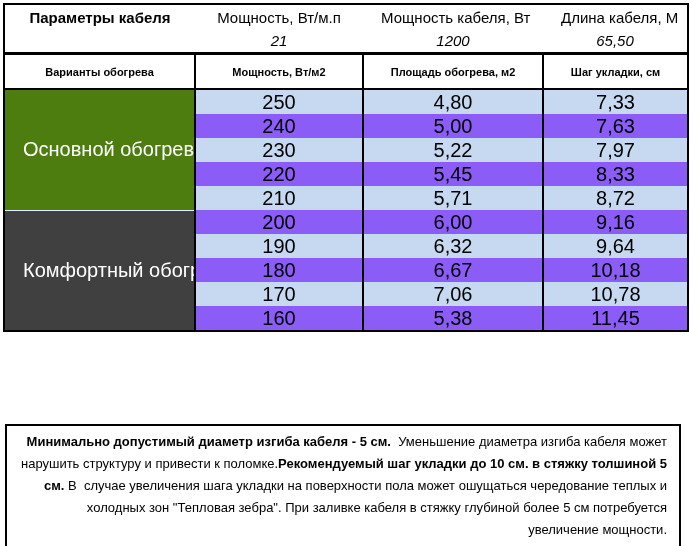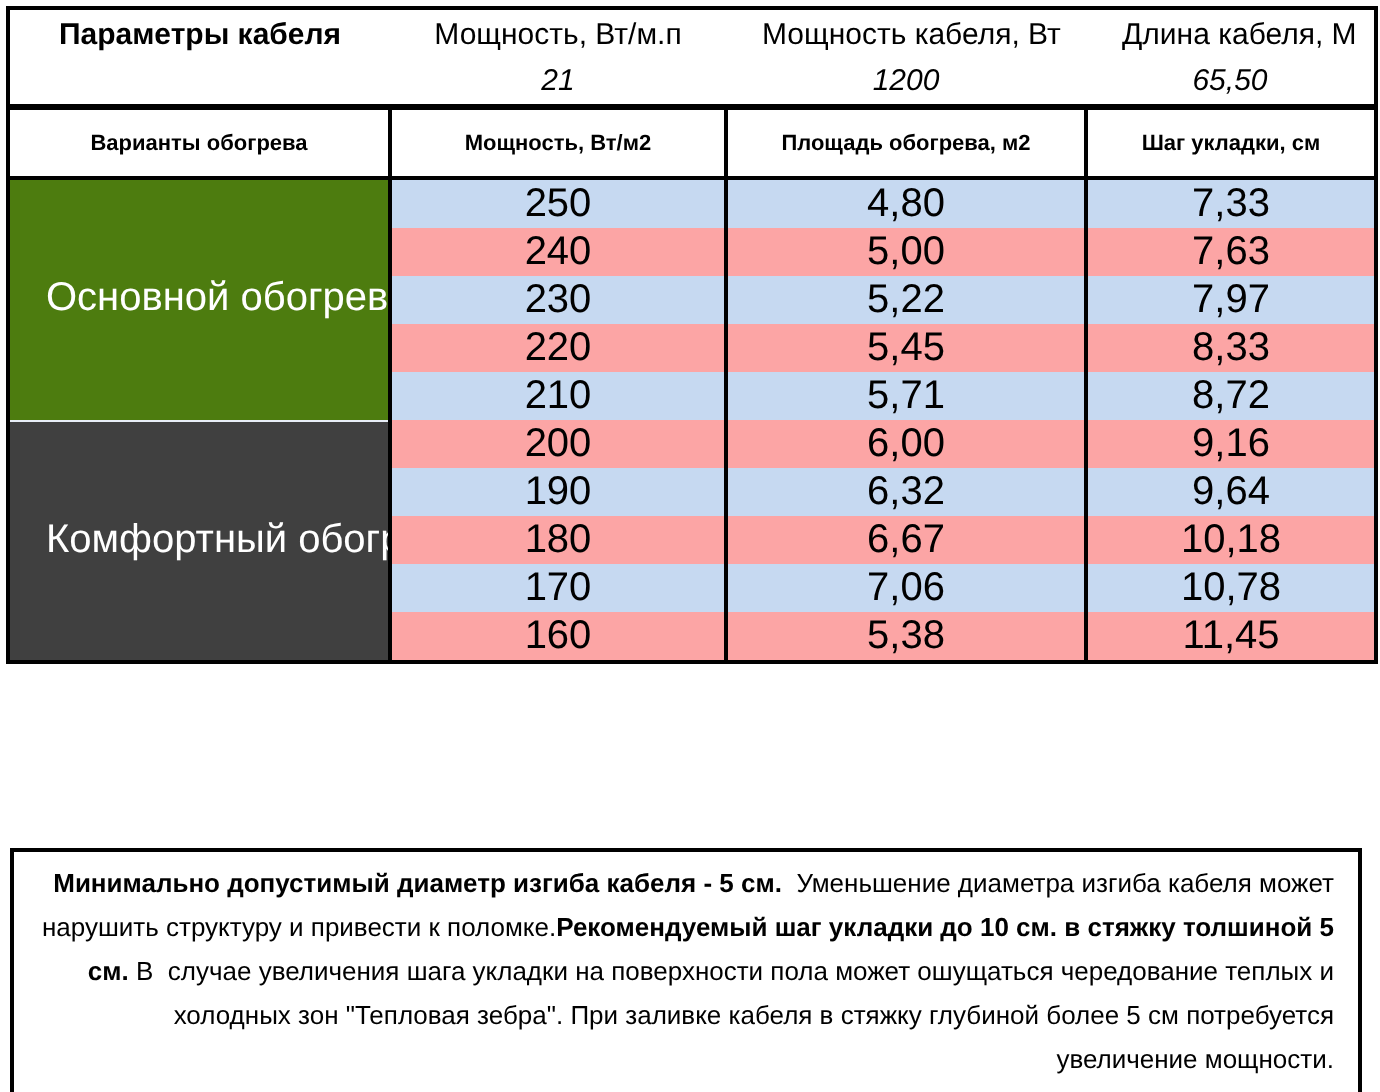--- a/index.html
+++ b/index.html
@@ -27,21 +27,21 @@
   tr.param-values td { height: 23px; font-size: 15px; border: none; border-bottom: 3px solid var(--border-black, #000); font-style: italic; }
 
   tr.head2 th {
     height: 33px; font-size: 11px; font-weight: bold;
     border: 2px solid var(--border-black, #000);
     border-top: 3px solid var(--border-black, #000);
     background: #ffffff;
   }
 
   tr.data td { height: 24px; font-size: 20px; }
-  tr.data td.val { border-left: 2px solid var(--border-black, #000); background: #fca5a5; }
+  tr.data td.val { border-left: 2px solid var(--border-black, #000); background: #8b5cf6; }
   tr.data.stripe td.val { background: var(--stripe-blue, #C6D9F1); }
 
   td.group {
     color: var(--group-text-white, #fff); font-size: 15px;
     border-right: 2px solid var(--border-black, #000);
     vertical-align: middle;
   }
   td.group.g-comfort { border-top: 1px solid #e8eef7; }
 
   .note {

